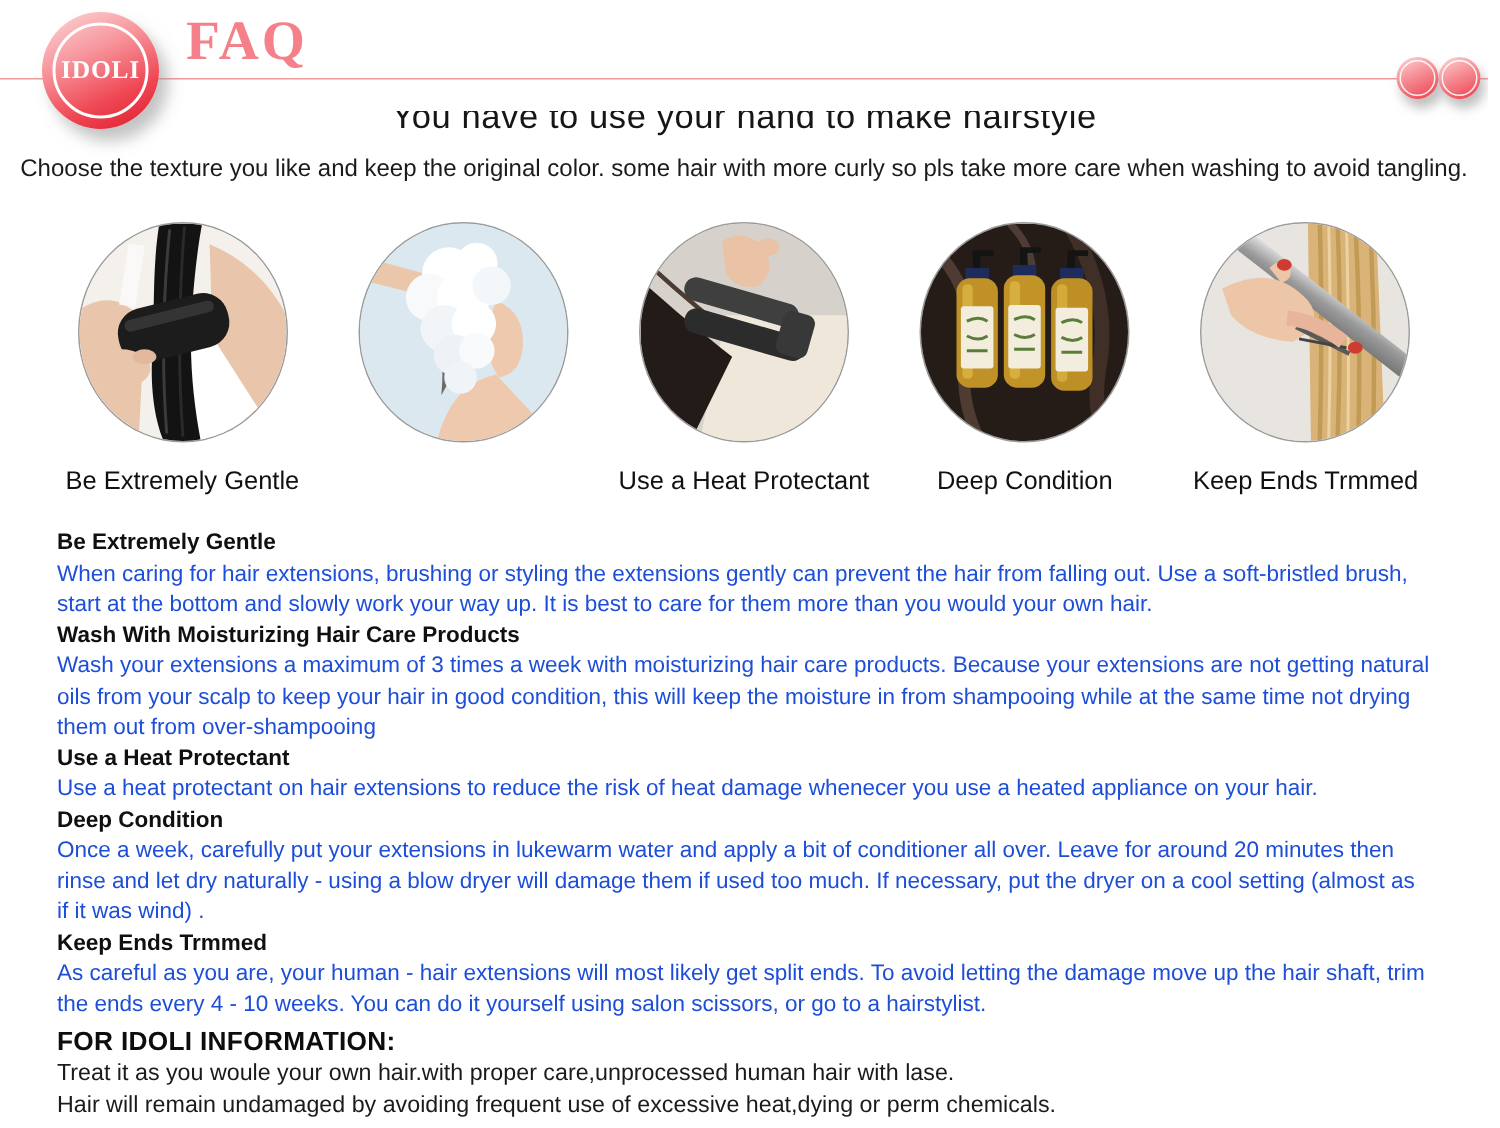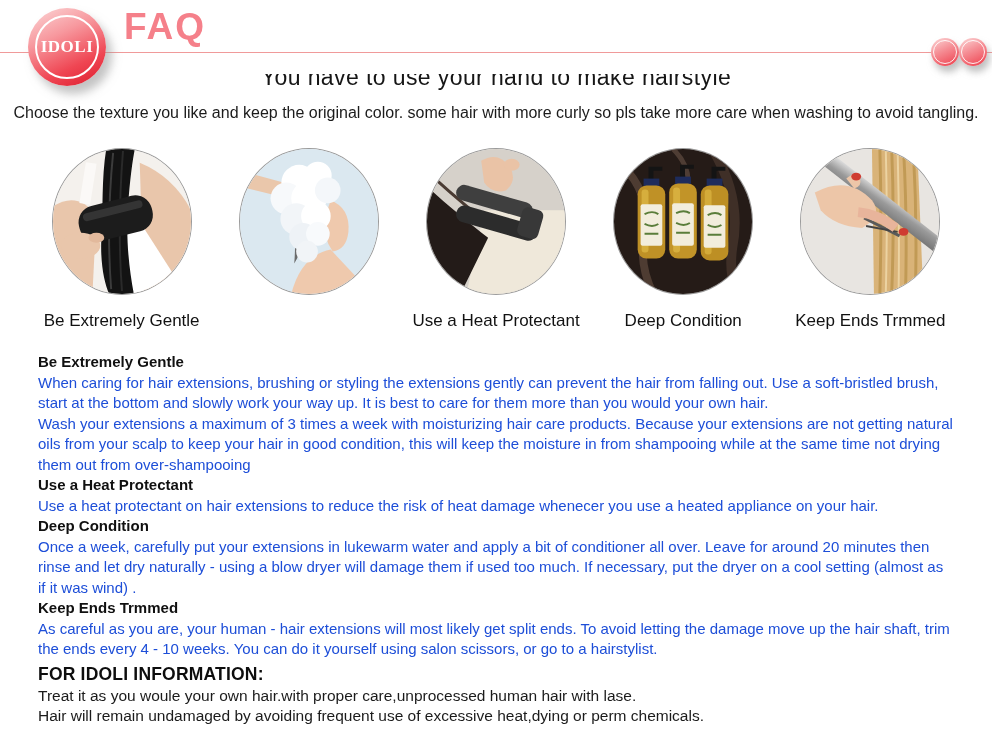--- a/index.html
+++ b/index.html
@@ -40,21 +40,21 @@
   .logo-text {
     font-family: "Liberation Serif", serif;
     font-weight: bold;
     font-size: 17px;
     color: #fff;
     letter-spacing: 0.5px;
   }
   .faq-title {
     position: absolute;
     left: 124px; top: 6px;
-    font-family: Liberation Sans, sans-serif;
+    font-family: Liberation Serif, serif;
     font-weight: bold;
     font-size: 37px;
     color: #f5808a;
     letter-spacing: 2px;
     z-index: 2;
   }
   .deco-circle {
     position: absolute;
     top: 38px;
     width: 28px; height: 28px;
@@ -301,20 +301,21 @@
       </div>
 
     </div>
 
     <div class="guide">
       <div>
         <h3>Be Extremely Gentle</h3>
         <p>When caring for hair extensions, brushing or styling the extensions gently can prevent the hair from falling out. Use a soft-bristled brush, start at the bottom and slowly work your way up. It is best to care for them more than you would your own hair.</p>
       </div>
       <div>
+        <h3>Wash With Moisturizing Hair Care Products</h3>
         <p>Wash your extensions a maximum of 3 times a week with moisturizing hair care products. Because your extensions are not getting natural oils from your scalp to keep your hair in good condition, this will keep the moisture in from shampooing while at the same time not drying them out from over-shampooing</p>
       </div>
       <div>
         <h3>Use a Heat Protectant</h3>
         <p>Use a heat protectant on hair extensions to reduce the risk of heat damage whenecer you use a heated appliance on your hair.</p>
       </div>
       <div>
         <h3>Deep Condition</h3>
         <p>Once a week, carefully put your extensions in lukewarm water and apply a bit of conditioner all over. Leave for around 20 minutes then rinse and let dry naturally - using a blow dryer will damage them if used too much. If necessary, put the dryer on a cool setting (almost as if it was wind) .</p>
       </div>

